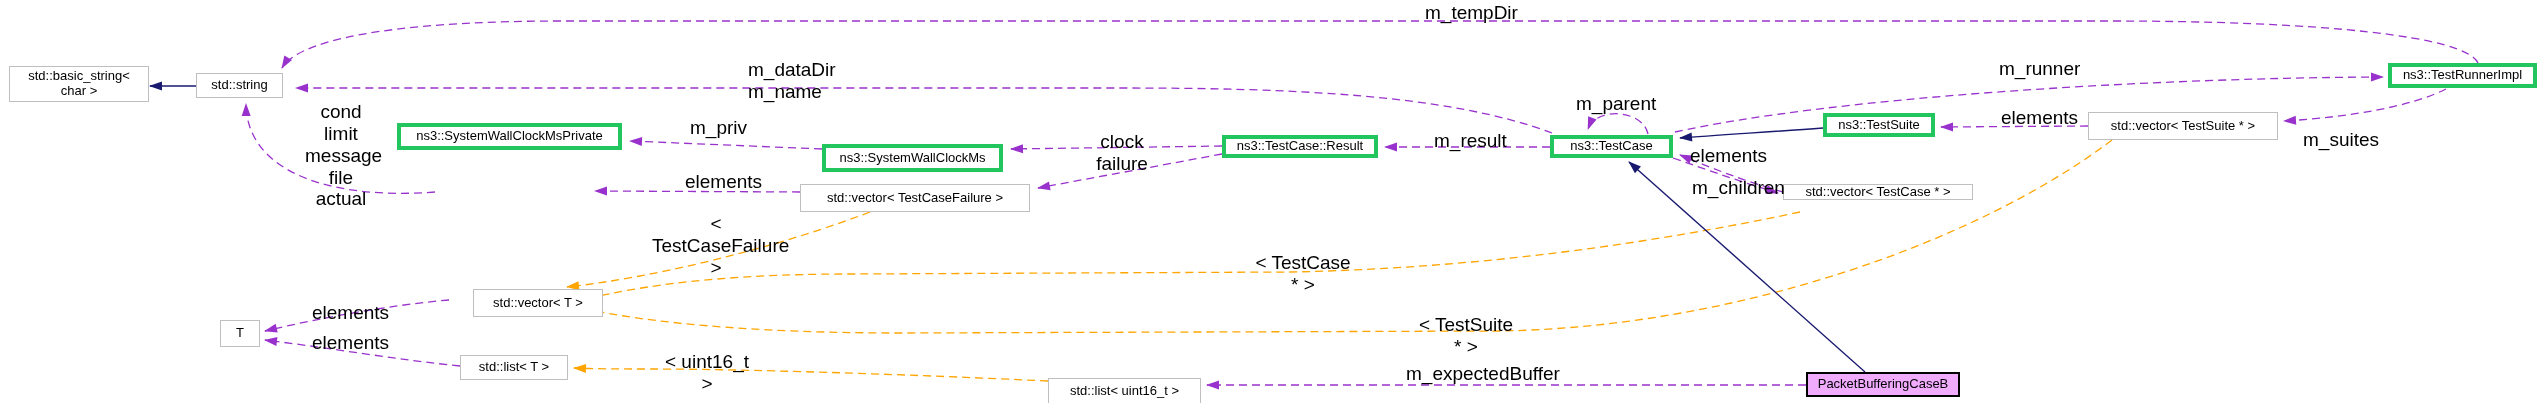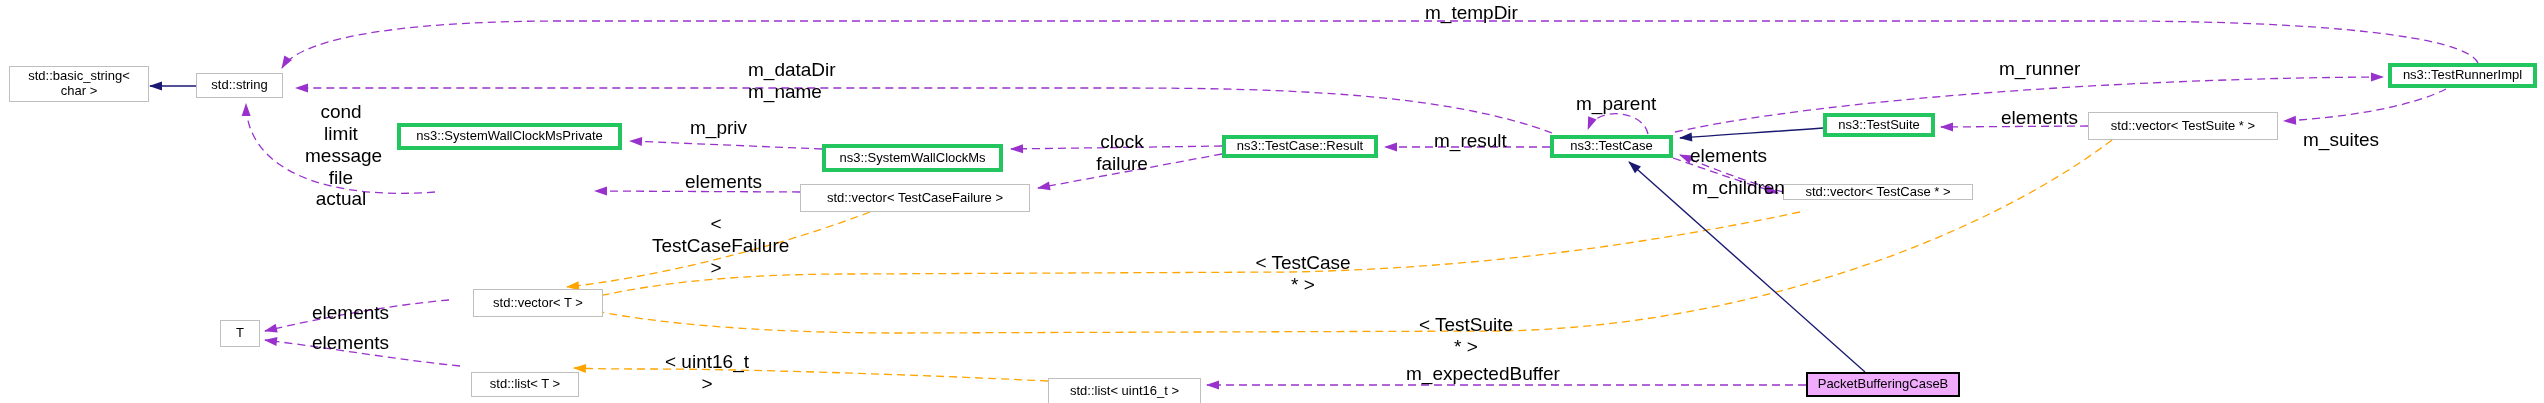--- a/index.html
+++ b/index.html
@@ -86,21 +86,21 @@
   <div class="node linked" style="left:822px;top:135px;width:181px;height:28px;margin-top:9px;">ns3::SystemWallClockMs</div>
   <div class="node linked" style="left:1222px;top:135px;width:156px;height:23px;">ns3::TestCase::Result</div>
   <div class="node linked" style="left:1550px;top:135px;width:123px;height:23px;">ns3::TestCase</div>
   <div class="node linked" style="left:1823px;top:113px;width:112px;height:24px;">ns3::TestSuite</div>
   <div class="node" style="left:2088px;top:112px;width:190px;height:28px;">std::vector&lt; TestSuite * &gt;</div>
   <div class="node linked" style="left:2388px;top:63px;width:149px;height:25px;">ns3::TestRunnerImpl</div>
   <div class="node" style="left:800px;top:184px;width:230px;height:28px;">std::vector&lt; TestCaseFailure &gt;</div>
   <div class="node" style="left:1783px;top:184px;width:190px;height:16px;">std::vector&lt; TestCase * &gt;</div>
   <div class="node" style="left:449px;top:289px;width:130px;height:28px;margin-left:24px;">std::vector&lt; T &gt;</div>
   <div class="node" style="left:220px;top:320px;width:40px;height:27px;">T</div>
-  <div class="node" style="left:471px;top:355px;width:108px;height:25px;margin-top:17px;">std::list&lt; T &gt;</div>
+  <div class="node" style="left:460px;top:355px;width:108px;height:25px;">std::list&lt; T &gt;</div>
   <div class="node" style="left:1048px;top:378px;width:153px;height:27px;">std::list&lt; uint16_t &gt;</div>
   <div class="node focus" style="left:1806px;top:372px;width:154px;height:25px;">PacketBufferingCaseB</div>
 
   <div class="elabel" style="left:1425px;top:2px;width:78px;">m_tempDir</div>
   <div class="elabel" style="left:748px;top:59px;width:72px;">m_dataDir
 m_name</div>
   <div class="elabel" style="left:305px;top:101px;width:72px;">cond
 limit
 message
 file

